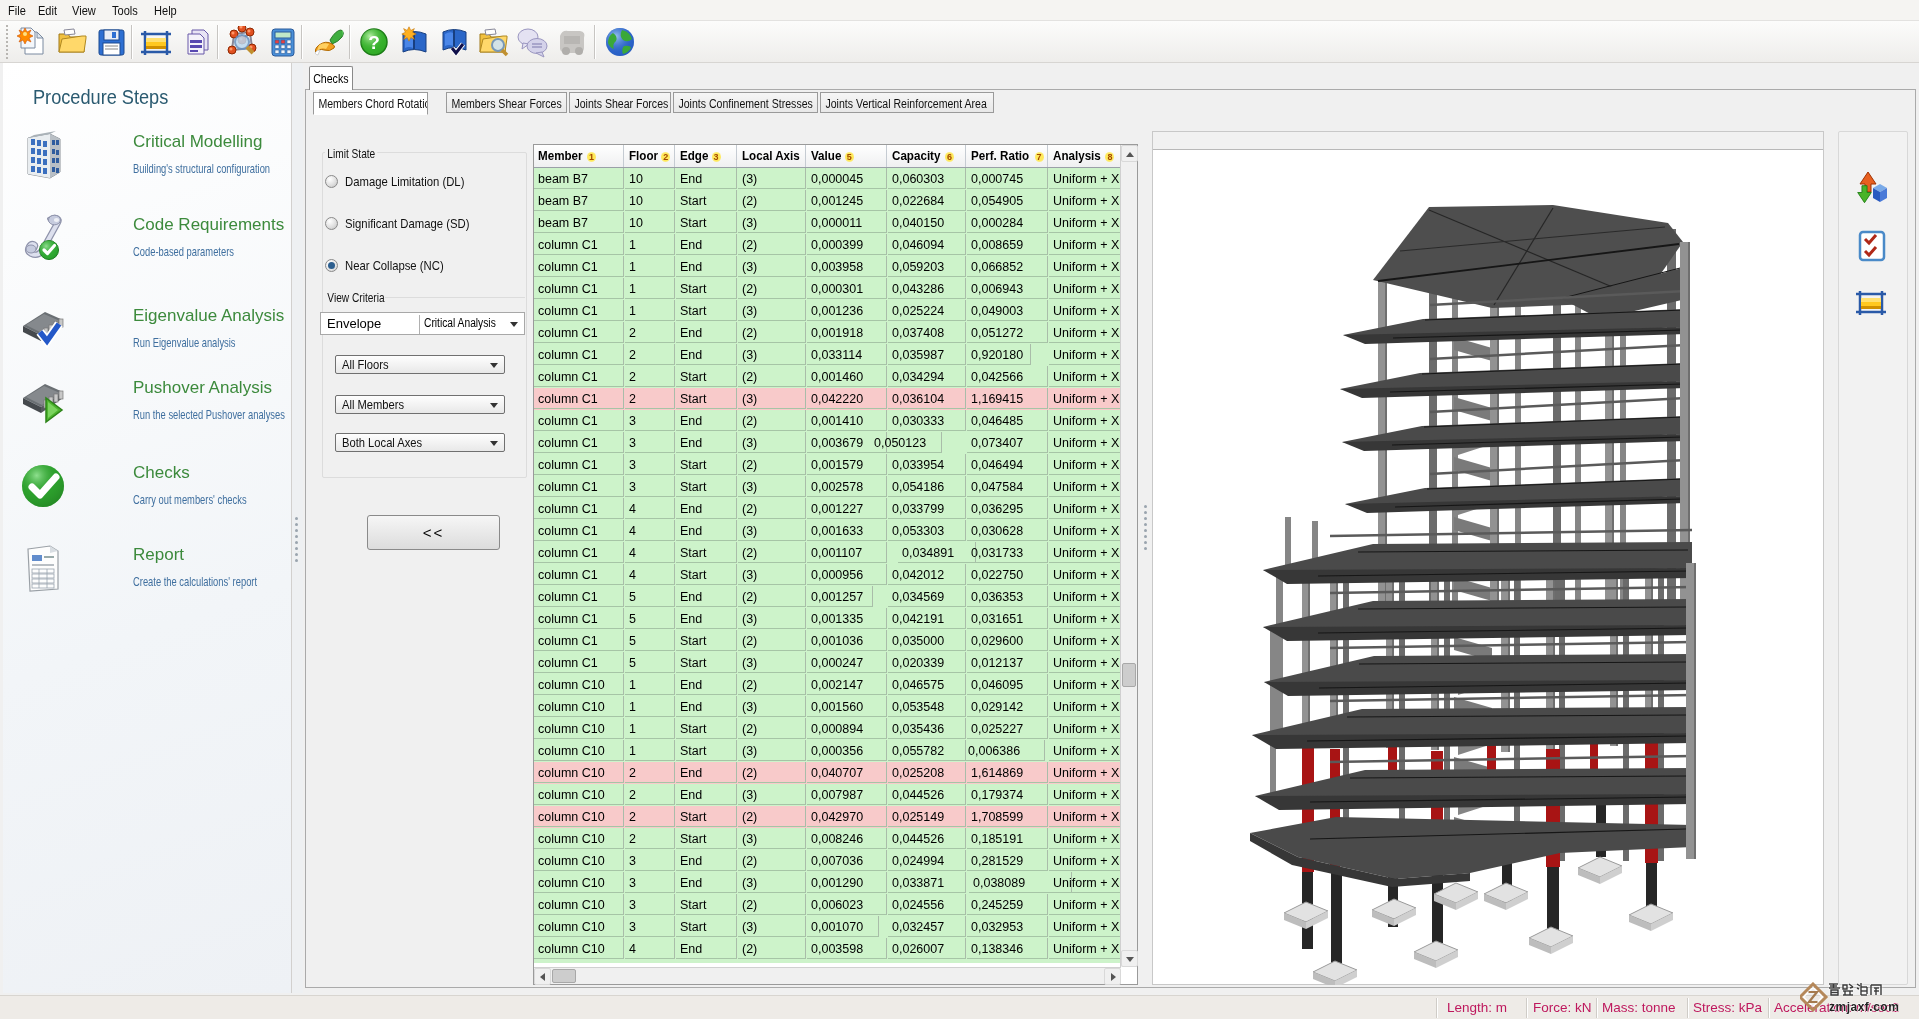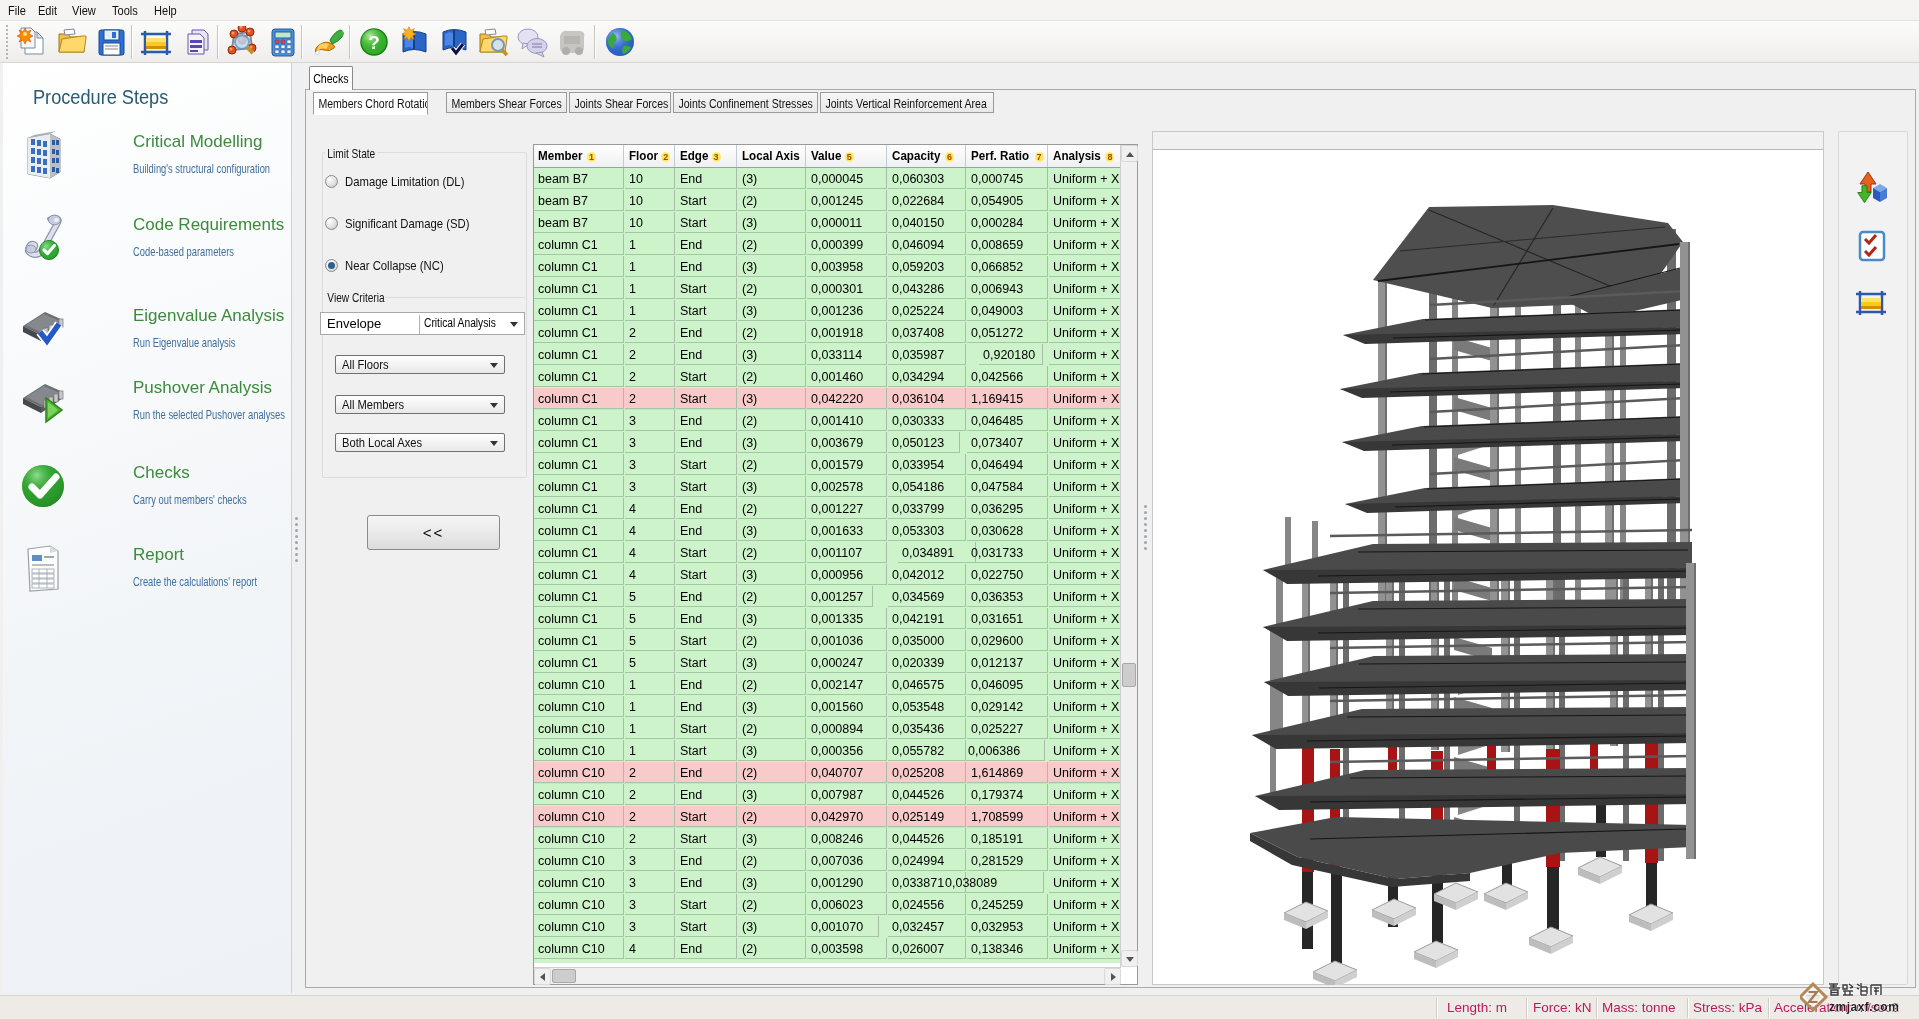--- a/index.html
+++ b/index.html
@@ -441,21 +441,21 @@
 <div class="td" style="left:433px;width:81px">0,051272</div>
 <div class="td" style="left:515px;width:72px">Uniform + X</div>
 </div>
 <div class="trow green" style="top:199px">
 <div class="td" style="left:0px;width:90px">column C1</div>
 <div class="td" style="left:91px;width:50px">2</div>
 <div class="td" style="left:142px;width:61px">End</div>
 <div class="td" style="left:204px;width:68px">(3)</div>
 <div class="td" style="left:273px;width:80px">0,033114</div>
 <div class="td" style="left:354px;width:78px">0,035987</div>
-<div class="td" style="left:445px;width:64px">0,920180</div>
+<div class="td" style="left:433px;width:64px">0,920180</div>
 <div class="td" style="left:515px;width:72px">Uniform + X</div>
 </div>
 <div class="trow green" style="top:221px">
 <div class="td" style="left:0px;width:90px">column C1</div>
 <div class="td" style="left:91px;width:50px">2</div>
 <div class="td" style="left:142px;width:61px">Start</div>
 <div class="td" style="left:204px;width:68px">(2)</div>
 <div class="td" style="left:273px;width:80px">0,001460</div>
 <div class="td" style="left:354px;width:78px">0,034294</div>
 <div class="td" style="left:433px;width:81px">0,042566</div>
@@ -480,21 +480,21 @@
 <div class="td" style="left:354px;width:78px">0,030333</div>
 <div class="td" style="left:433px;width:81px">0,046485</div>
 <div class="td" style="left:515px;width:72px">Uniform + X</div>
 </div>
 <div class="trow green" style="top:287px">
 <div class="td" style="left:0px;width:90px">column C1</div>
 <div class="td" style="left:91px;width:50px">3</div>
 <div class="td" style="left:142px;width:61px">End</div>
 <div class="td" style="left:204px;width:68px">(3)</div>
 <div class="td" style="left:273px;width:80px">0,003679</div>
-<div class="td" style="left:354px;width:72px">0,050123</div>
+<div class="td" style="left:336px;width:72px">0,050123</div>
 <div class="td" style="left:433px;width:81px">0,073407</div>
 <div class="td" style="left:515px;width:72px">Uniform + X</div>
 </div>
 <div class="trow green" style="top:309px">
 <div class="td" style="left:0px;width:90px">column C1</div>
 <div class="td" style="left:91px;width:50px">3</div>
 <div class="td" style="left:142px;width:61px">Start</div>
 <div class="td" style="left:204px;width:68px">(2)</div>
 <div class="td" style="left:273px;width:80px">0,001579</div>
 <div class="td" style="left:354px;width:78px">0,033954</div>
@@ -681,21 +681,21 @@
 <div class="td" style="left:433px;width:81px">0,281529</div>
 <div class="td" style="left:515px;width:72px">Uniform + X</div>
 </div>
 <div class="trow green" style="top:727px">
 <div class="td" style="left:0px;width:90px">column C10</div>
 <div class="td" style="left:91px;width:50px">3</div>
 <div class="td" style="left:142px;width:61px">End</div>
 <div class="td" style="left:204px;width:68px">(3)</div>
 <div class="td" style="left:273px;width:80px">0,001290</div>
 <div class="td" style="left:354px;width:78px">0,033871</div>
-<div class="td" style="left:407px;width:103px">0,038089</div>
+<div class="td" style="left:435px;width:103px">0,038089</div>
 <div class="td" style="left:515px;width:72px">Uniform + X</div>
 </div>
 <div class="trow green" style="top:749px">
 <div class="td" style="left:0px;width:90px">column C10</div>
 <div class="td" style="left:91px;width:50px">3</div>
 <div class="td" style="left:142px;width:61px">Start</div>
 <div class="td" style="left:204px;width:68px">(2)</div>
 <div class="td" style="left:273px;width:80px">0,006023</div>
 <div class="td" style="left:354px;width:78px">0,024556</div>
 <div class="td" style="left:433px;width:81px">0,245259</div>

